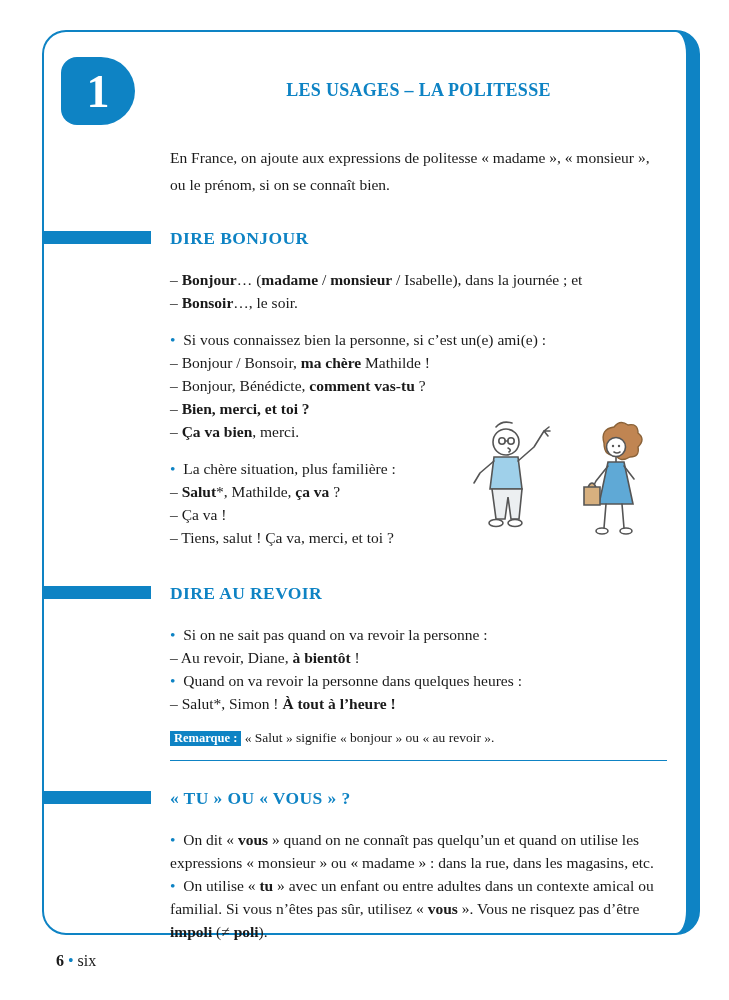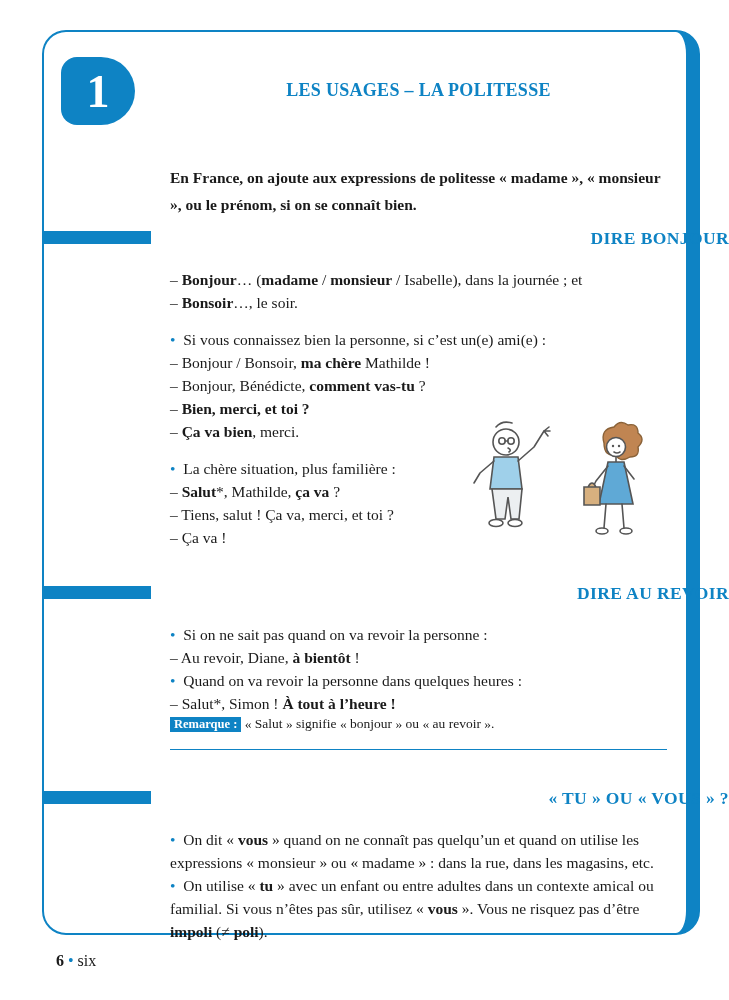--- a/index.html
+++ b/index.html
@@ -13,35 +13,35 @@
 
   .chapter-tab { position:absolute; left:61px; top:57px; width:74px; height:68px;
                  background:var(--accent); border-radius:16px 34px 34px 16px;
                  color:#fff; display:flex; align-items:center; justify-content:center;
                  font-size:46px; font-weight:bold; }
 
   .title { position:absolute; left:170px; top:80px; width:497px; margin:0;
            text-align:center; font-size:18px; font-weight:bold; color:var(--accent);
            letter-spacing:0.3px; }
 
-  .intro { position:absolute; left:170px; top:164px; width:497px; margin:0;
-           font-size:15.5px; line-height:27px;font-weight:bold; }
+  .intro { position:absolute; left:170px; top:144px; width:497px; margin:0;
+           font-size:15.5px; line-height:27px; }
 
   .sec { position:absolute; left:0; width:729px; }
   #sec0 { top:228px; } #sec1 { top:583px; } #sec2 { top:788px; }
   .sec-bar { position:absolute; left:44px; top:3px; width:107px; height:13px; background:var(--accent); }
   .sec-heading { margin:0 0 0 170px; font-size:17.5px; color:var(--accent);
-                 font-weight:bold; letter-spacing:0.4px;text-align:right; }
+                 font-weight:bold; letter-spacing:0.4px; }
   .sec-body { margin:19px 62px 0 170px; font-size:15.5px; line-height:23px; }
   .line { margin:0; }
   .gap { height:14px; }
   .bullet { color:var(--accent); }
   .b { font-weight:bold; }
-  .remark { padding-bottom:16px; border-bottom:1.5px solid var(--accent);
-            font-size:13.5px; width:497px; line-height:18px; }
+  .remark { margin-top:11px; padding-bottom:10px; border-bottom:1.5px solid var(--accent);
+            font-size:13.5px; width:497px; line-height:24px; }
   .remark-label { background:var(--accent); color:#fff; font-weight:bold;
                   padding:0 4px 1px 4px; font-size:12.5px; }
 
   .illustration { position:absolute; left:452px; top:415px; }
   .outline { fill:none; stroke:var(--ink); stroke-width:1.6; stroke-linecap:round; stroke-linejoin:round; }
   .skin { fill:#fff; stroke:var(--ink); stroke-width:1.6; }
   .shirt { fill:var(--shirt); stroke:var(--ink); stroke-width:1.6; }
   .pants { fill:#eceff1; stroke:var(--ink); stroke-width:1.6; }
   .dress { fill:var(--dress); stroke:var(--ink); stroke-width:1.6; }
   .hair  { fill:var(--hair); stroke:#8a6238; stroke-width:1.4; }
@@ -75,22 +75,22 @@
         <p class="line"><span>– </span><span class="b">Bonsoir</span><span>…, le soir.</span></p>
         <div class="gap"></div>
         <p class="line"><span class="bullet">• </span><span>Si vous connaissez bien la personne, si c’est un(e) ami(e) :</span></p>
         <p class="line"><span>– Bonjour / Bonsoir, </span><span class="b">ma chère</span><span> Mathilde !</span></p>
         <p class="line"><span>– Bonjour, Bénédicte, </span><span class="b">comment vas-tu</span><span> ?</span></p>
         <p class="line"><span>– </span><span class="b">Bien, merci, et toi ?</span></p>
         <p class="line"><span>– </span><span class="b">Ça va bien</span><span>, merci.</span></p>
         <div class="gap"></div>
         <p class="line"><span class="bullet">• </span><span>La chère situation, plus familière :</span></p>
         <p class="line"><span>– </span><span class="b">Salut</span><span>*, Mathilde, </span><span class="b">ça va</span><span> ?</span></p>
+        <p class="line"><span>– Ça va !</span></p>
         <p class="line"><span>– Tiens, salut ! Ça va, merci, et toi ?</span></p>
-        <p class="line"><span>– Ça va !</span></p>
       </div>
   </section>
 
   <section class="sec" id="sec1">
     <div class="sec-bar"></div>
     <h2 class="sec-heading">DIRE AU REVOIR</h2>
     <div class="sec-body">
         <p class="line"><span class="bullet">• </span><span>Si on ne sait pas quand on va revoir la personne :</span></p>
         <p class="line"><span>– Au revoir, Diane, </span><span class="b">à bientôt</span><span> !</span></p>
         <p class="line"><span class="bullet">• </span><span>Quand on va revoir la personne dans quelques heures :</span></p>

